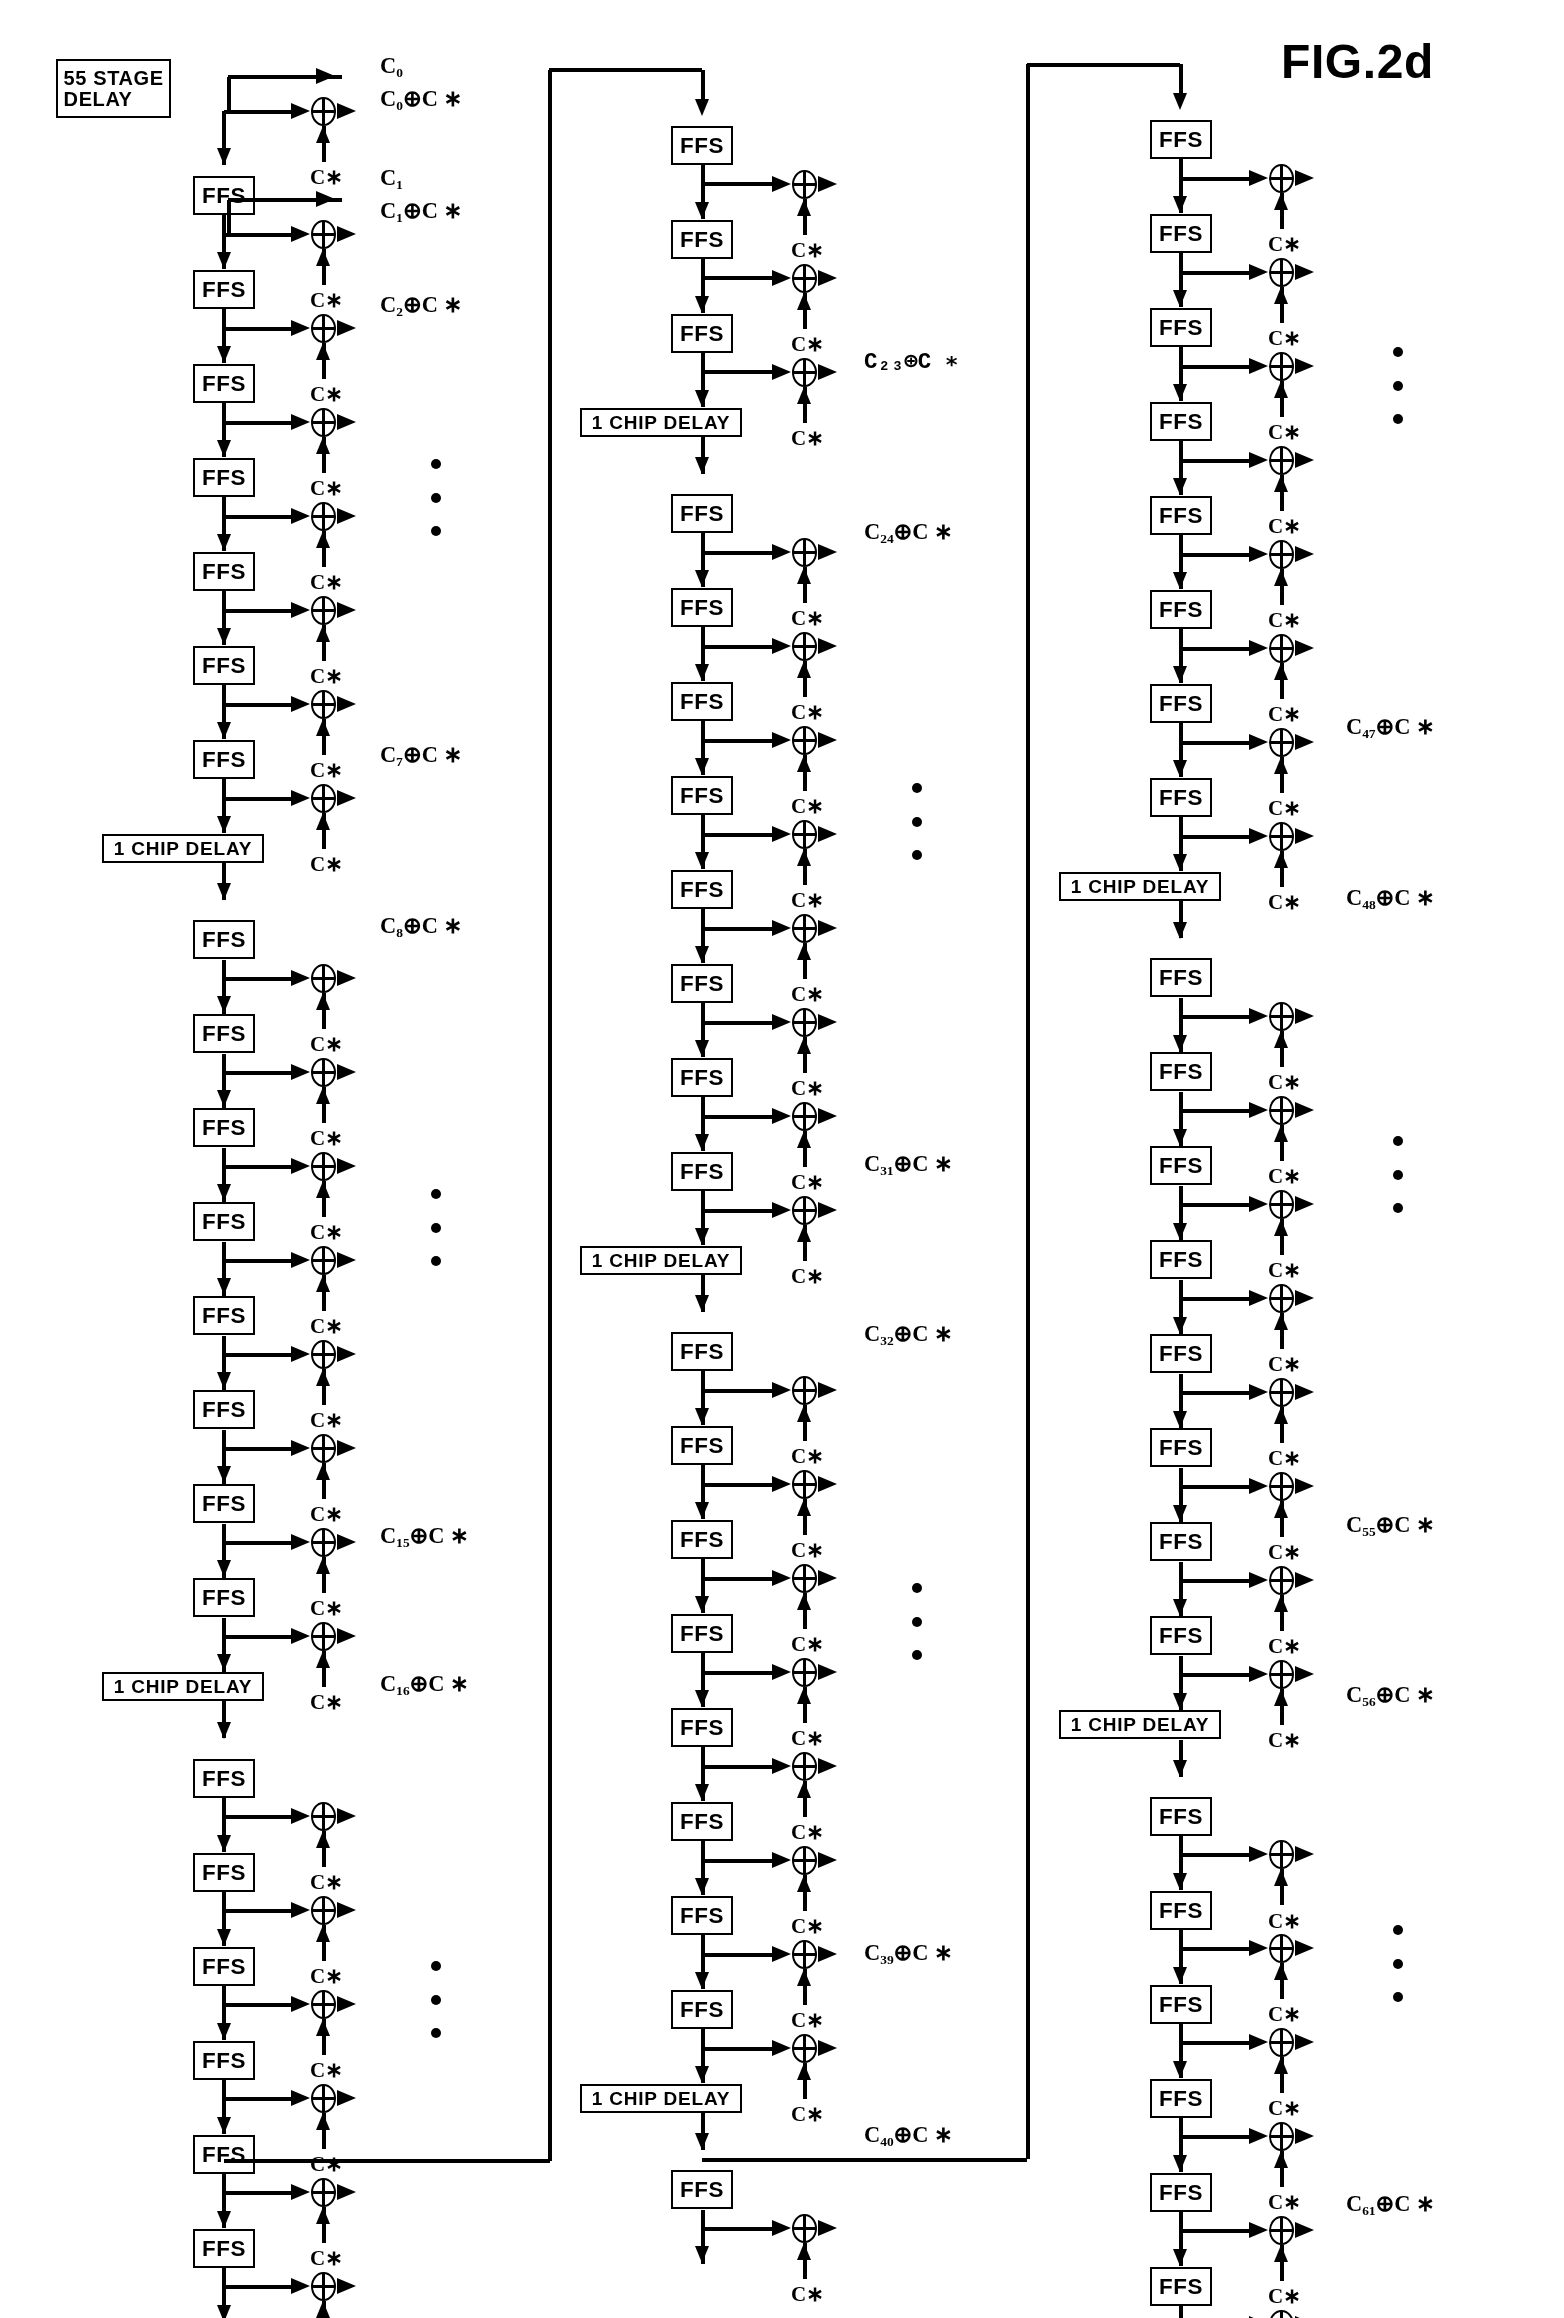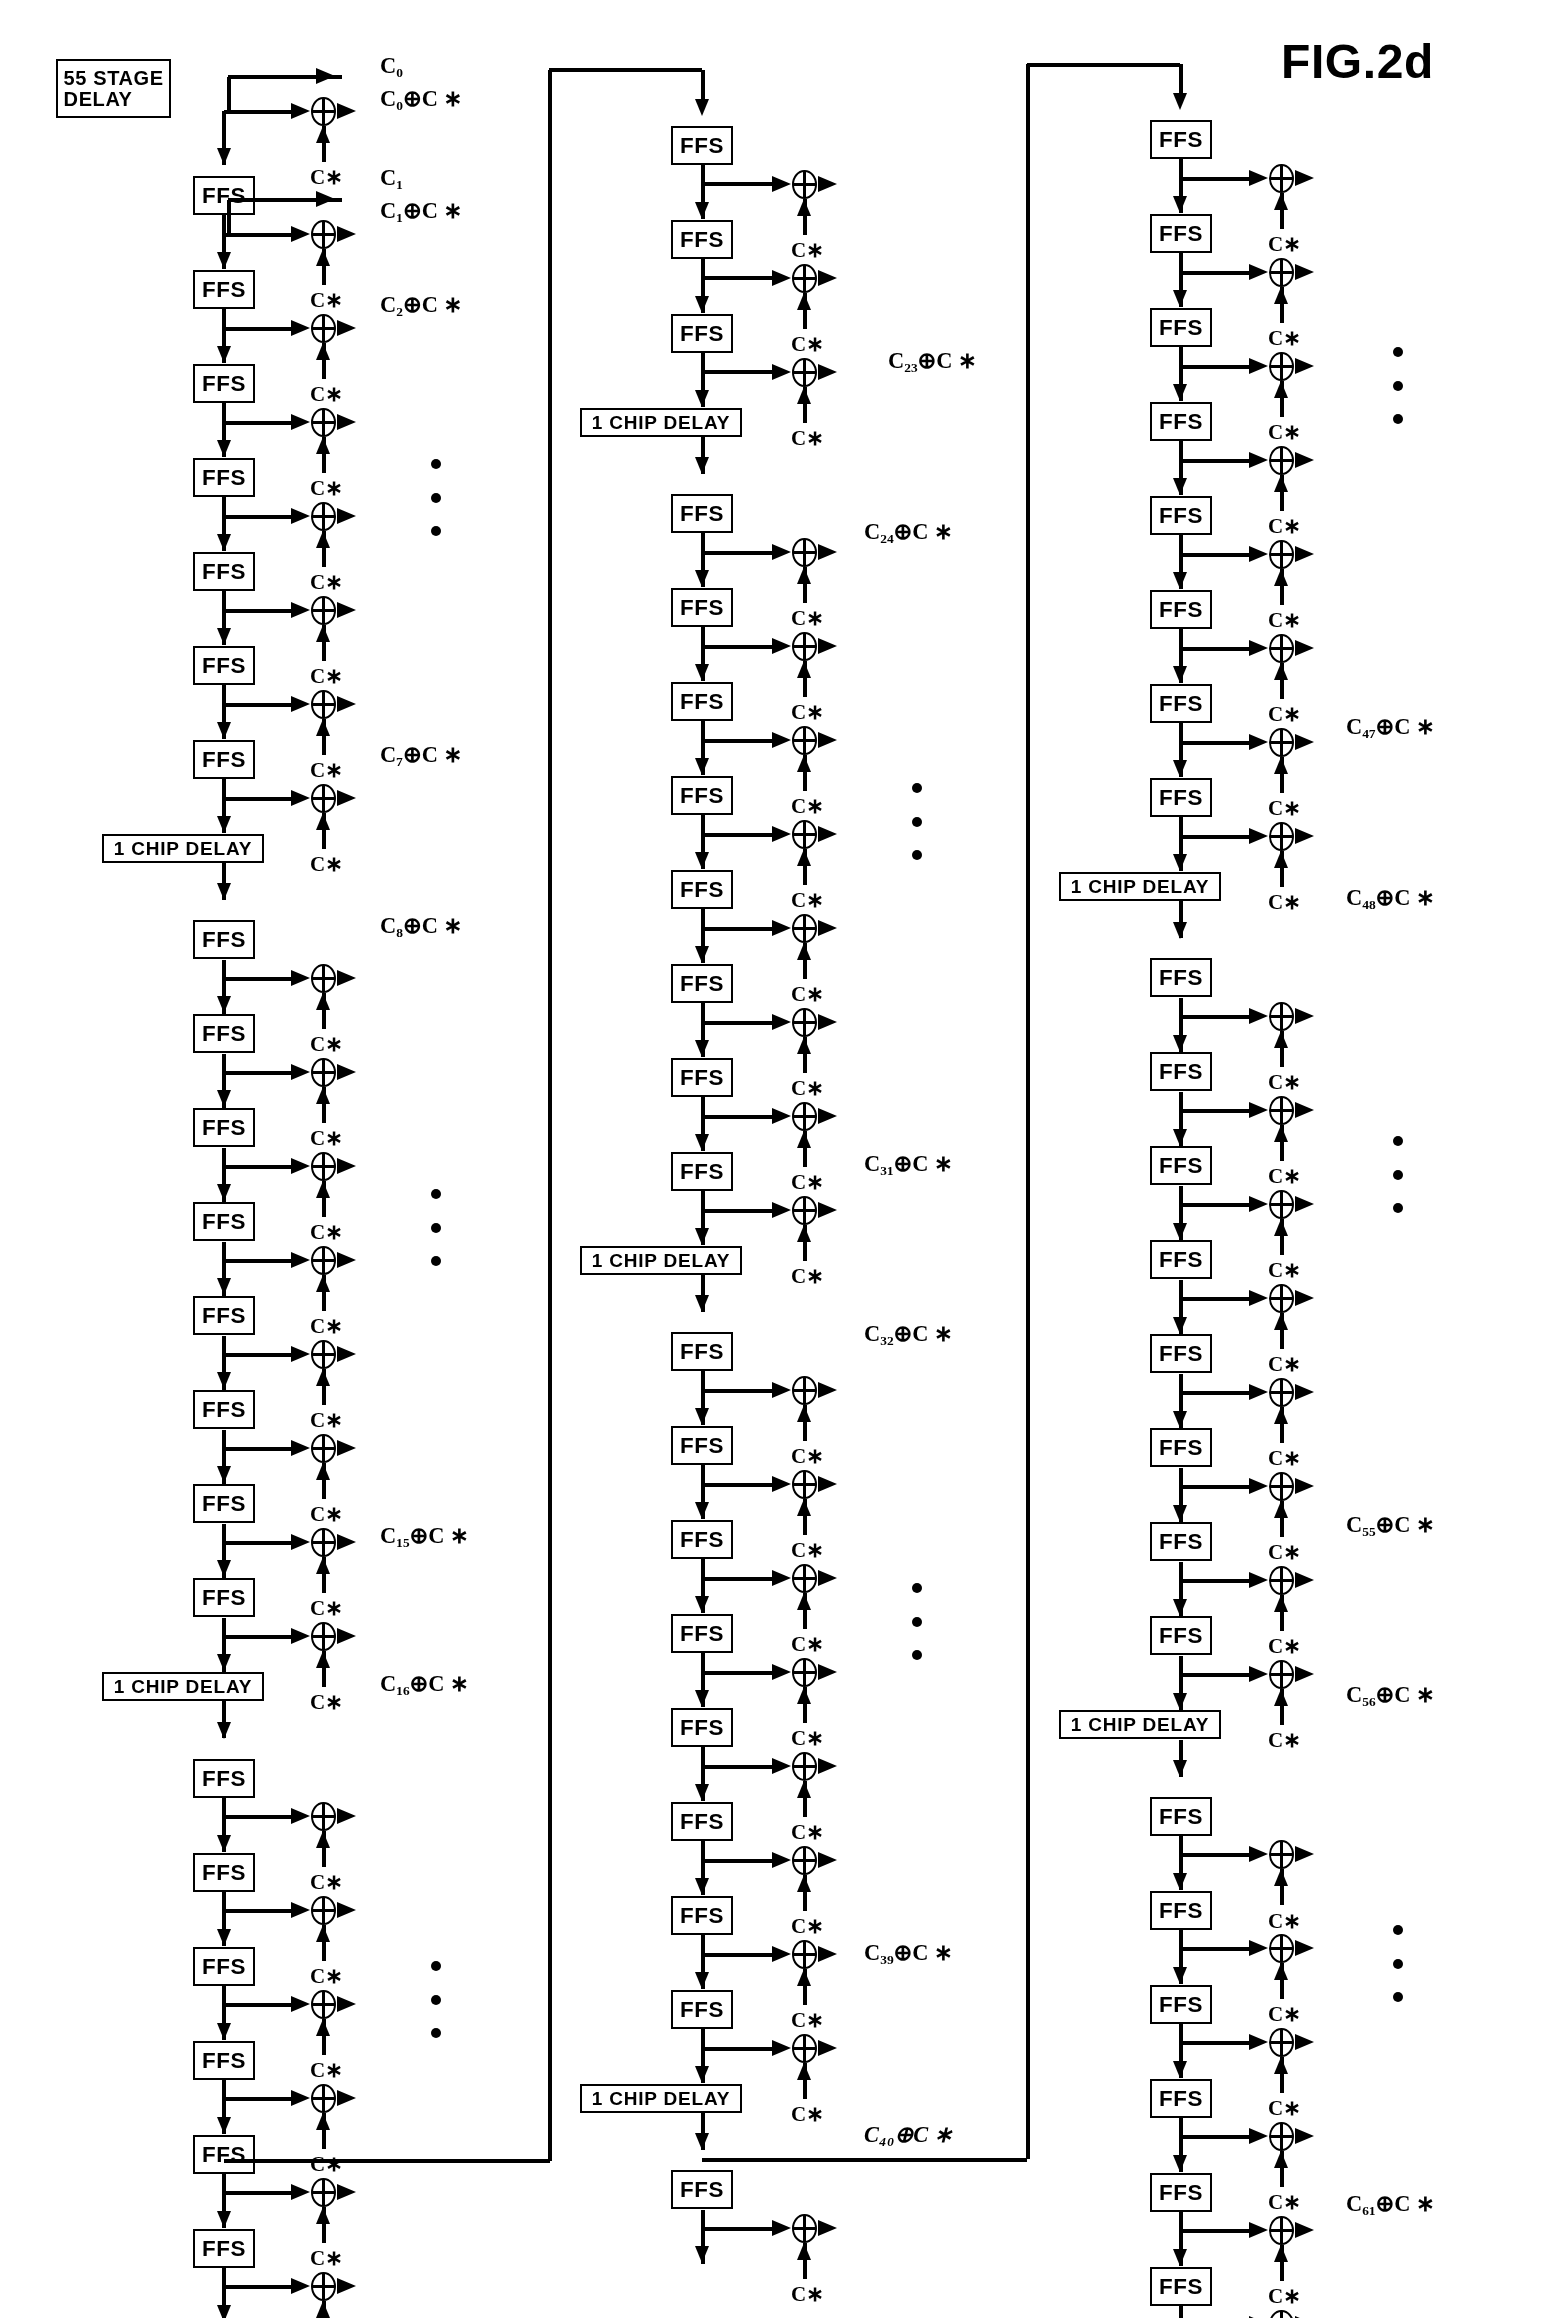--- a/index.html
+++ b/index.html
@@ -142,26 +142,26 @@
     <i></i>
       <i></i>
       <i></i>
   </div>
   <div class="dots" style="left:431px;top:1961px;">
     <i></i>
       <i></i>
       <i></i>
   </div>
 
-  <div class="lbl" style="left:888px;top:347px;">C₂₃⊕C ∗</div>
+  <div class="lbl" style="left:864px;top:347px;font-family:Liberation Mono, monospace;">C₂₃⊕C ∗</div>
   <div class="lbl" style="left:864px;top:518px;">C₂₄⊕C ∗</div>
   <div class="lbl" style="left:864px;top:1150px;">C₃₁⊕C ∗</div>
   <div class="lbl" style="left:864px;top:1320px;">C₃₂⊕C ∗</div>
   <div class="lbl" style="left:864px;top:1939px;">C₃₉⊕C ∗</div>
-  <div class="lbl" style="left:864px;top:2121px;font-style:italic;">C₄₀⊕C ∗</div>
+  <div class="lbl" style="left:864px;top:2121px;">C₄₀⊕C ∗</div>
 
   <div class="dots" style="left:912px;top:783px;">
     <i></i>
       <i></i>
       <i></i>
   </div>
   <div class="dots" style="left:912px;top:1583px;">
     <i></i>
       <i></i>
       <i></i>

